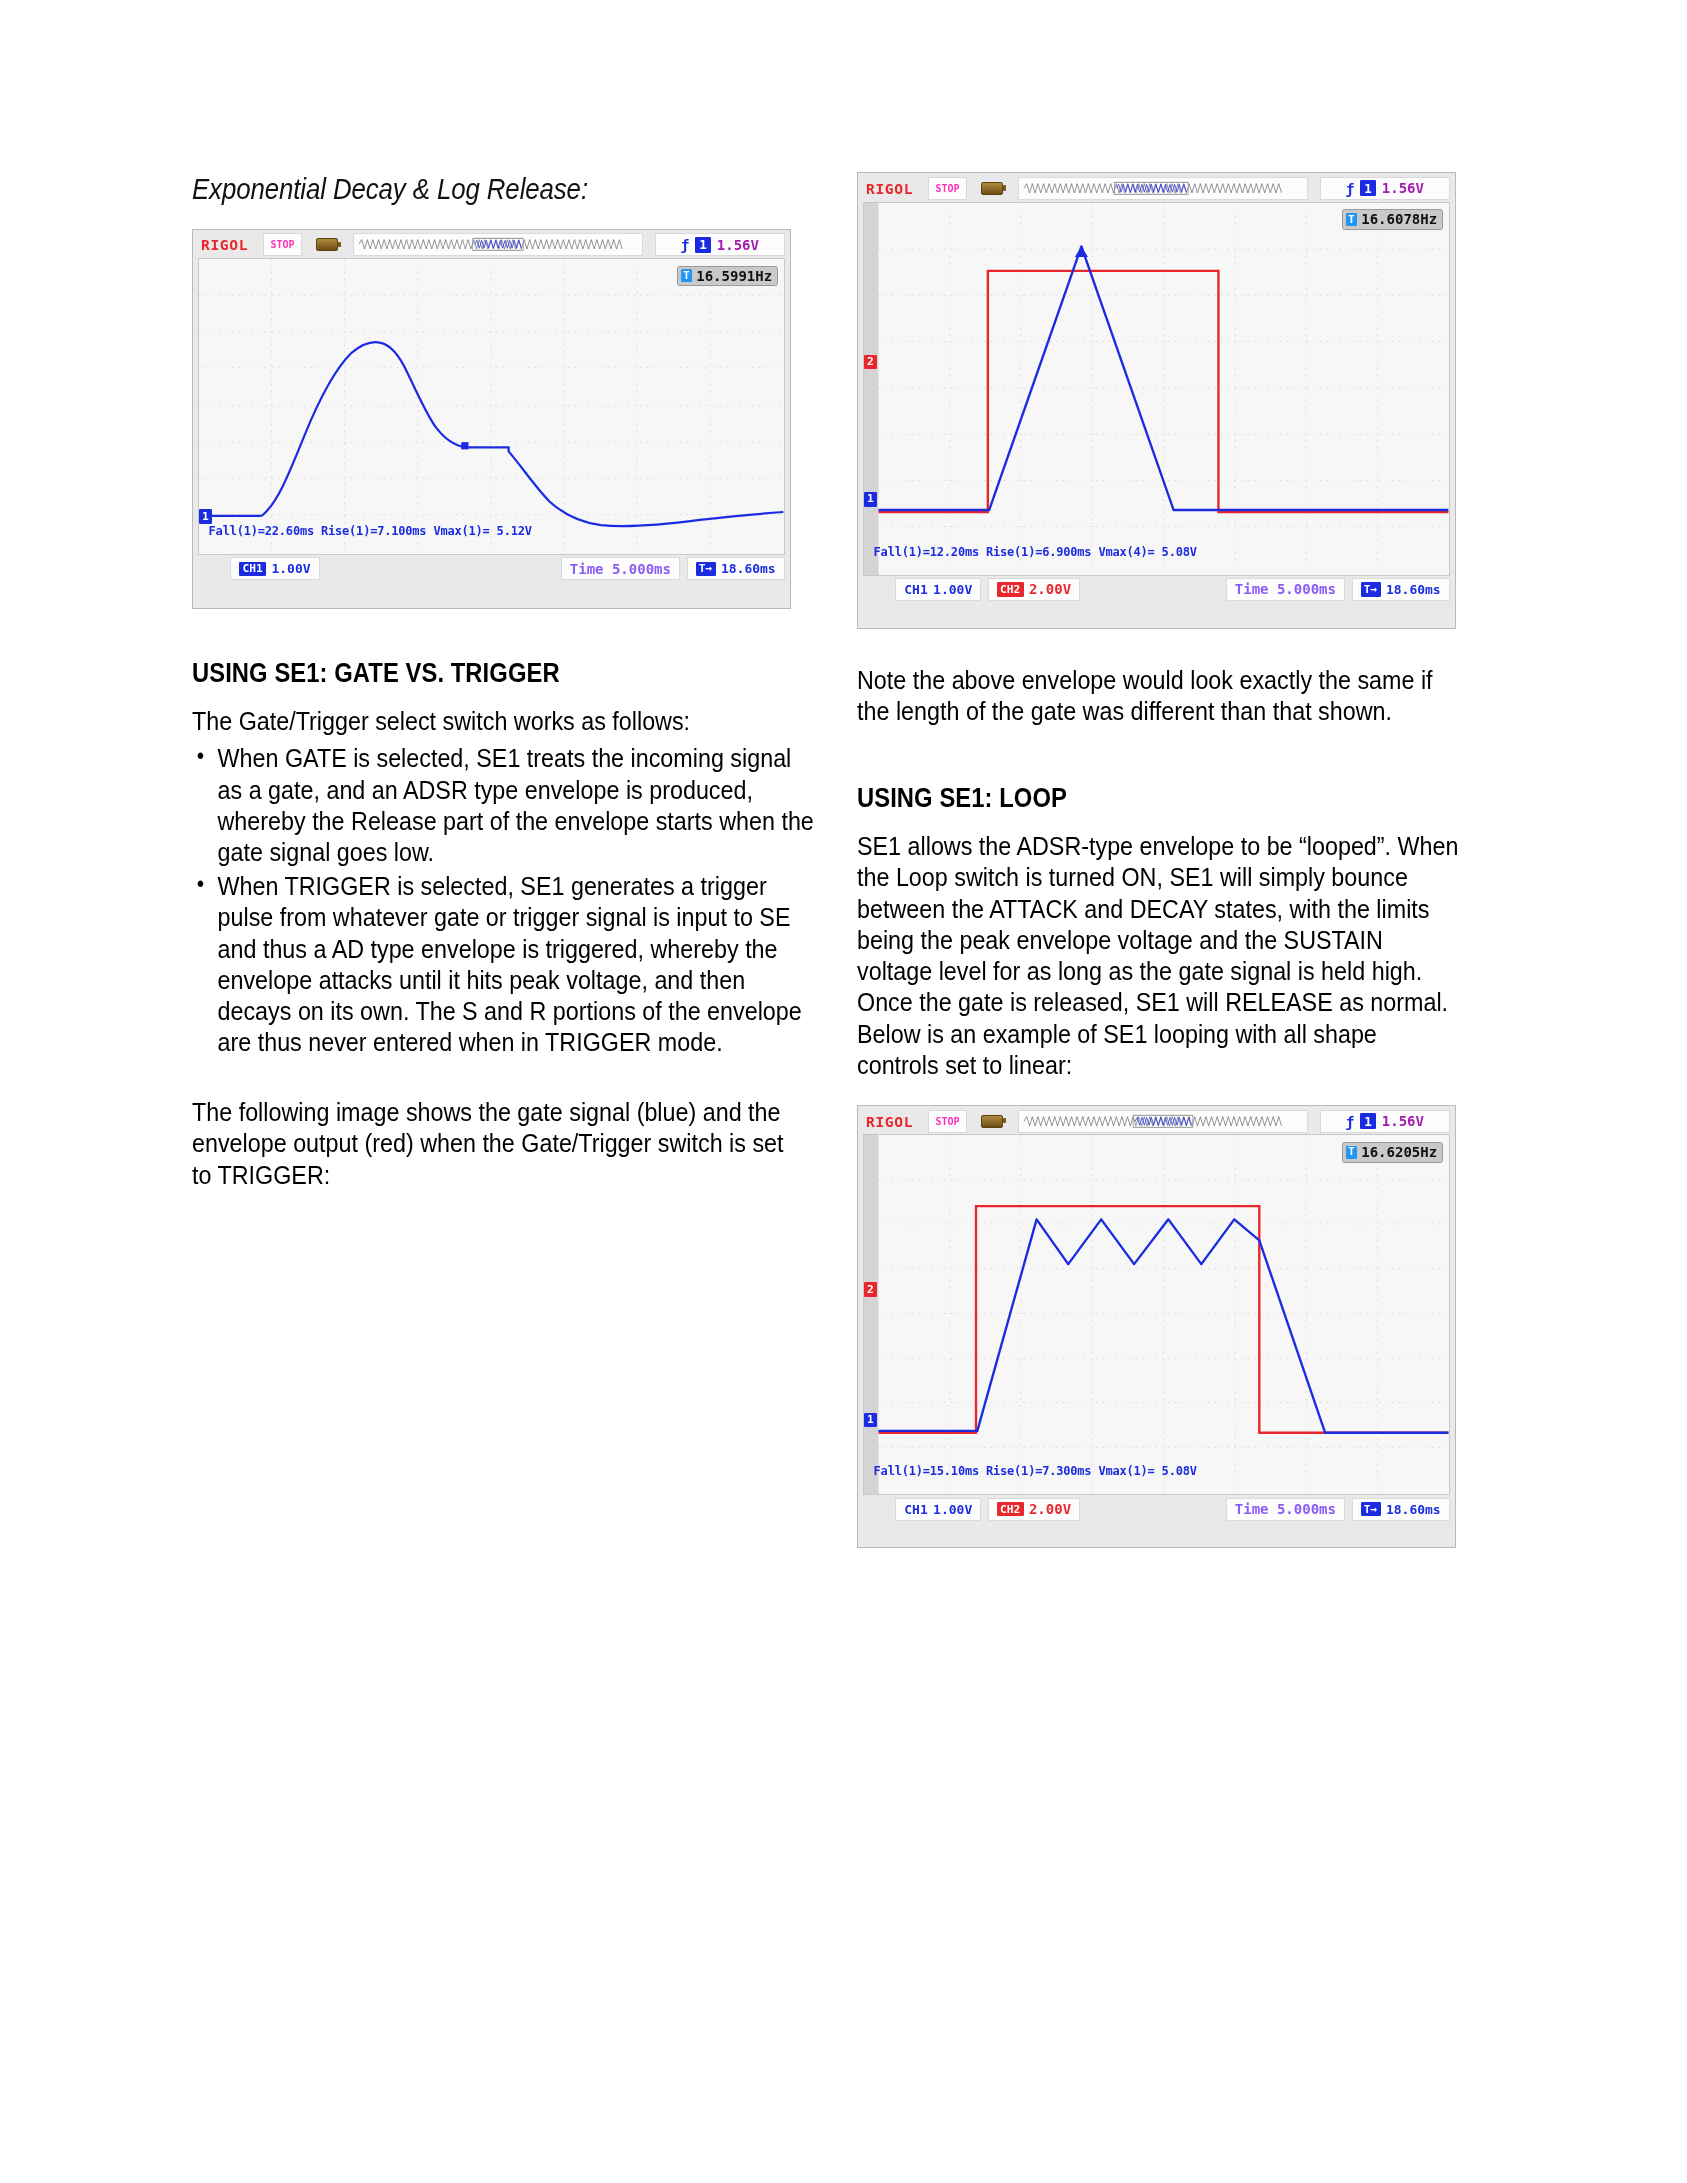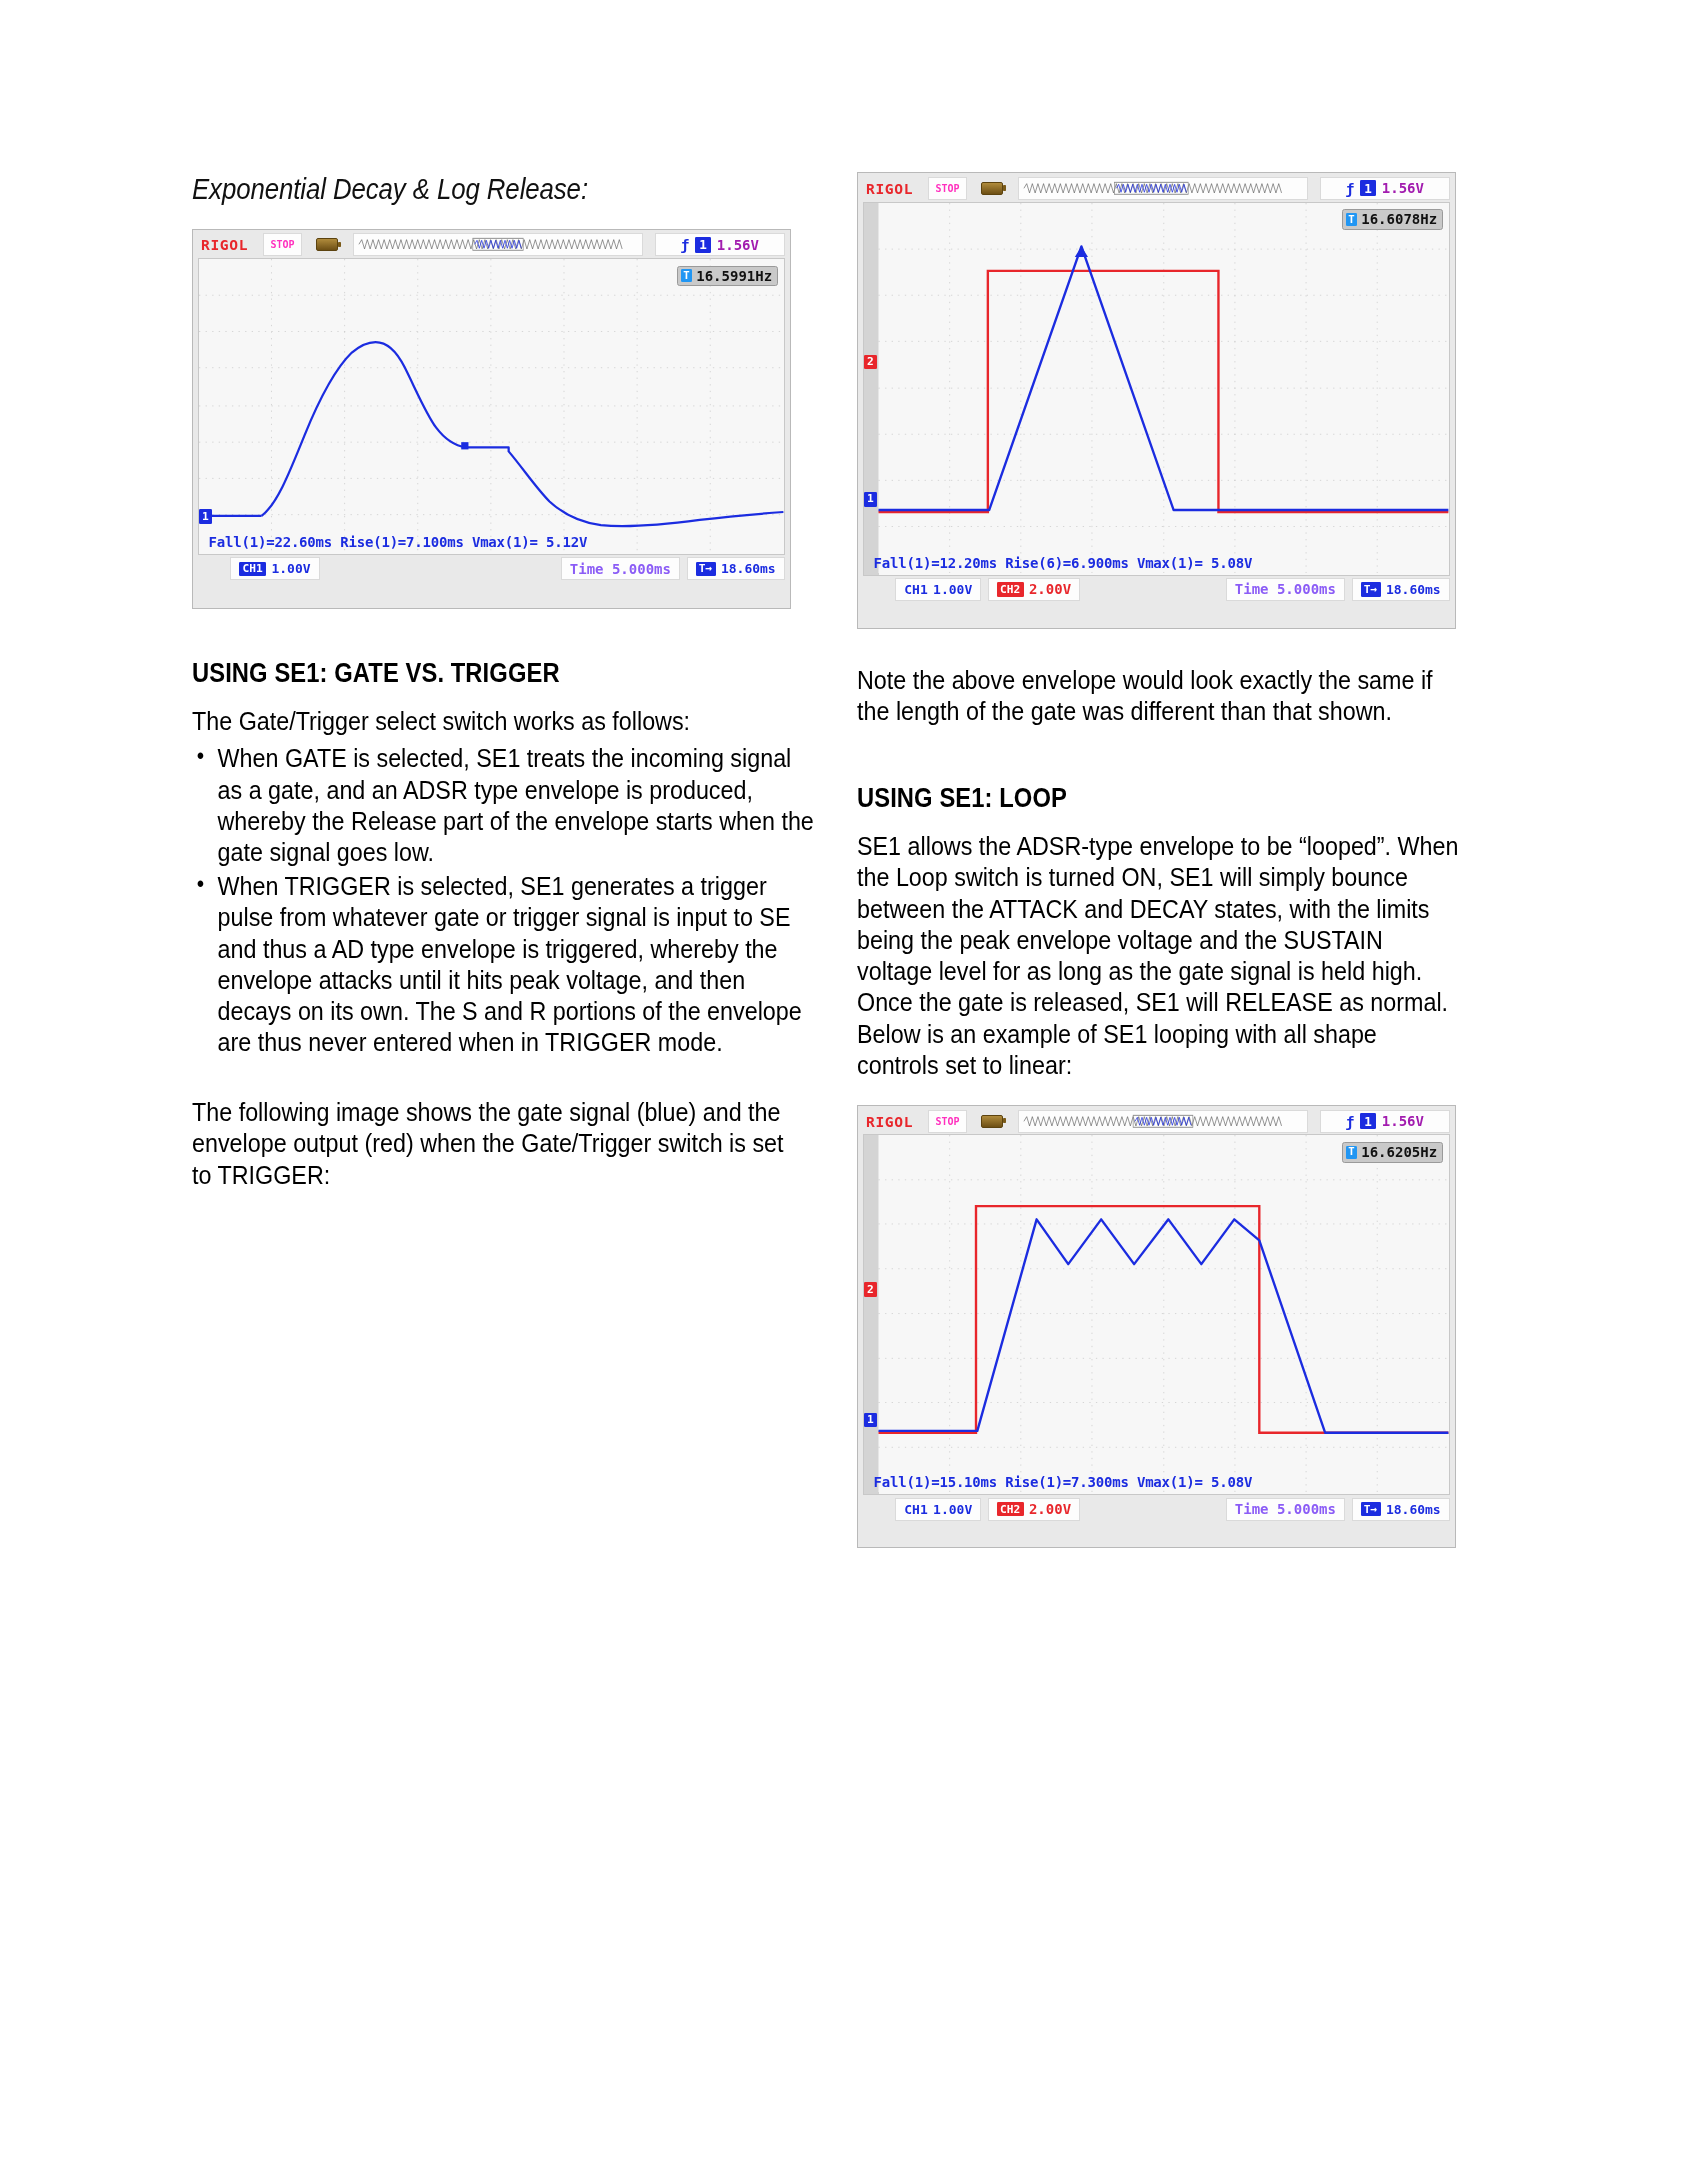--- a/index.html
+++ b/index.html
@@ -82,22 +82,22 @@
   .scope-screen .grid { position:absolute; inset:0; }
   .hz-readout {
     position:absolute; right:5.3px; top:6.6px;
     background:#c9c9c9; border:0.7px solid #9a9a9a; border-radius:2.6px;
     padding:1.3px 5.3px 1.3px 2.6px; display:flex; align-items:center; gap:4px;
     font-size:14px; color:#111; font-weight:700; white-space:nowrap;
   }
   .t-chip { background:#2196f3; color:#fff; font-size:10.6px; font-weight:700;
             padding:0.7px 2.6px; border-radius:1.3px; line-height:1.1; }
   .meas {
-    position:absolute; left:9.3px; bottom:4px;
-    color:#1b2ce0; font-size:14px; font-weight:700; white-space:nowrap;
+    position:absolute; left:9.3px; bottom:16px;
+    color:#1b2ce0; font-size:12px; font-weight:700; white-space:nowrap;
     letter-spacing:-0.2px;
   }
   .chmark { position:absolute; left:-0.7px; font-size:11.2px; font-weight:700;
             color:#fff; padding:0.7px 3.3px; border-radius:1.3px; line-height:1.2; }
   .chmark.c1 { background:#1b2ce0; }
   .chmark.c2 { background:#e8262b; }
   .leftrail { position:absolute; left:0; top:0; bottom:0; width:14.6px; background:#d4d4d4; }
 
   .scope-botbar { display:flex; align-items:center; gap:6.6px; height:22.5px; margin-top:2.6px;margin-left:32px; }
   .bb { background:#fdfdfd; border:0.7px solid #dadada; height:21px;
@@ -260,21 +260,21 @@
 
           <path d="M22 466 L190 466 L330 66 L470 466 L887 466" fill="none" stroke="#1b2ce0" stroke-width="3.6" stroke-linejoin="round"></path>
           <polygon points="330,66 320,82 340,82" fill="#1b2ce0"></polygon>
         </svg>
         <div class="hz-readout">
           <span class="t-chip">T</span>
           <span>16.6078Hz</span>
         </div>
         <div class="chmark c2" style="top:152px;">2</div>
         <div class="chmark c1" style="bottom:68px;">1</div>
-        <div class="meas">Fall(1)=12.20ms  Rise(6)=6.900ms  Vmax(1)= 5.08V</div>
+        <div class="meas">Fall(1)=12.20ms  Rise(1)=6.900ms  Vmax(4)= 5.08V</div>
       </div>
 
       <div class="scope-botbar">
         <div class="bb">
           <span class="lbl-blue">CH1</span>
           <span class="lbl-blue">1.00V</span>
         </div>
         <div class="bb">
           <span class="tag red">CH2</span>
           <span class="lbl-red">2.00V</span>

